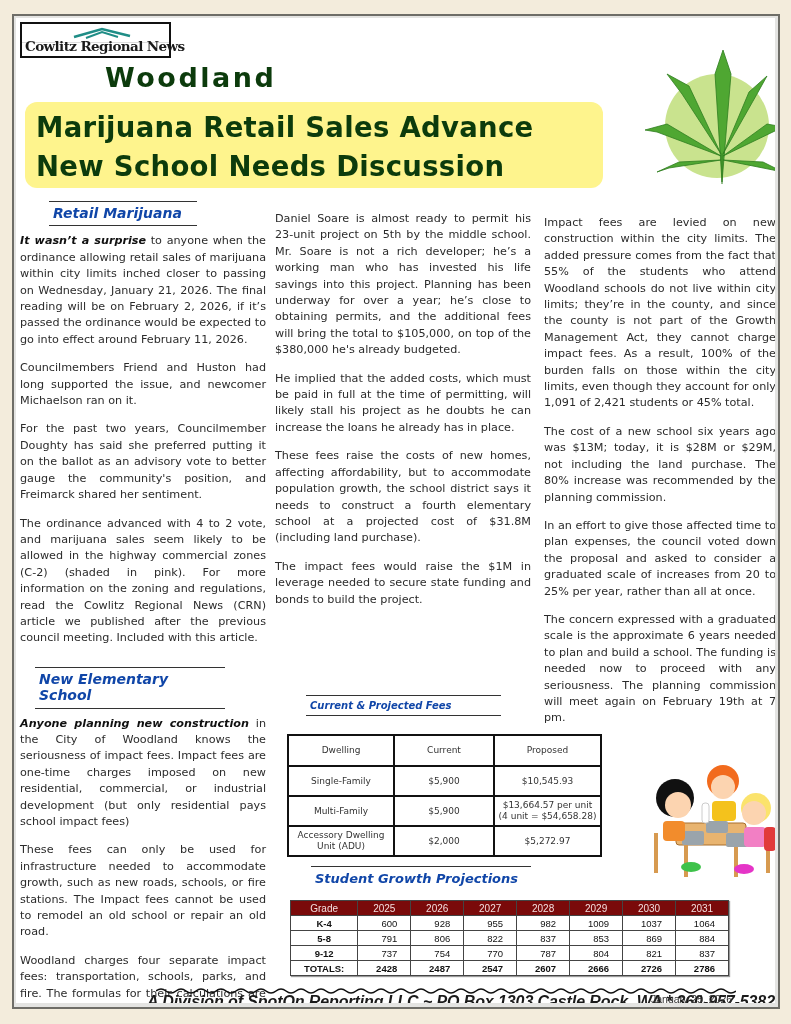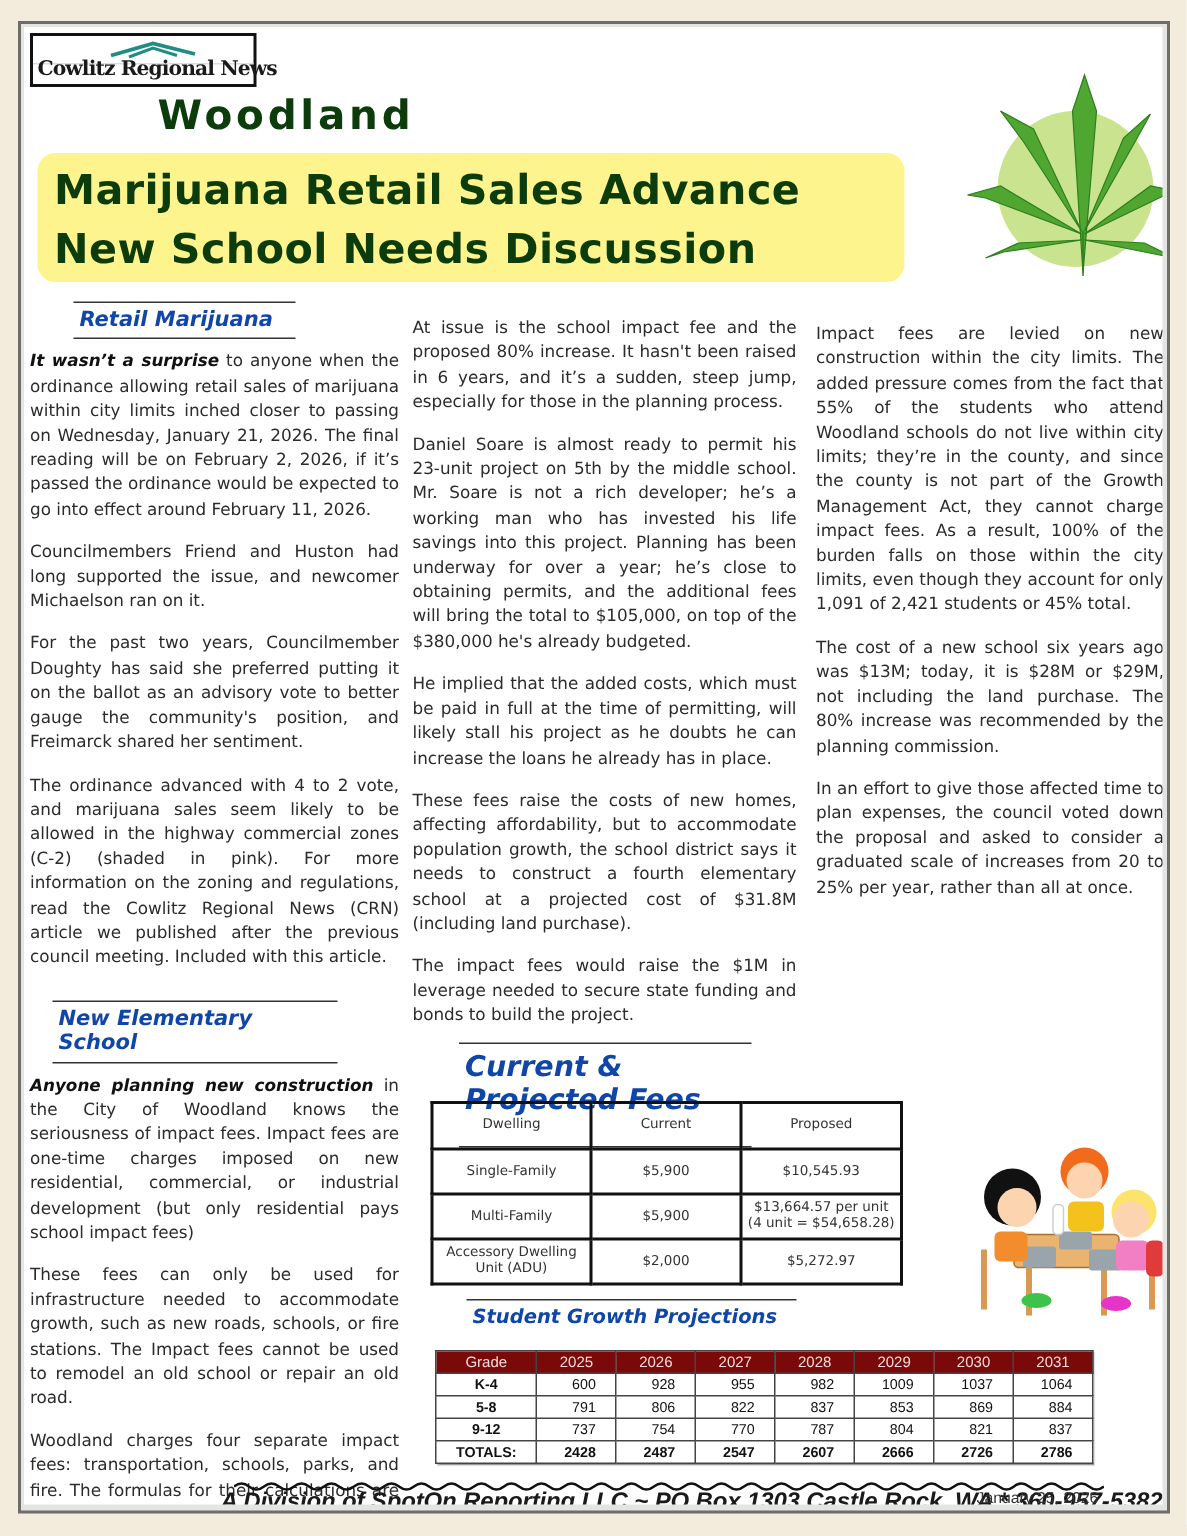--- a/index.html
+++ b/index.html
@@ -44,21 +44,21 @@
   .sec-head {
     display: block; text-align: left; border-top: 1.5px solid #333; border-bottom: 1.5px solid #333;
     font-family: "DejaVu Sans", sans-serif; font-weight: bold; font-style: italic; color: #1046a8;
     padding: 3px 0 4px 4px; margin-bottom: 7px;
   }
   .sec-head.retail { width: 148px; margin-left: 29px; font-size: 14px; }
   .sec-head.school { width: 190px; margin-left: 15px; font-size: 14px; margin-top: 20px; }
   .lead { font-weight: bold; font-style: italic; color: #111; }
   .fees-head {
     position: absolute; left: 290px; top: 677px; width: 195px;
-    font-size: 19px; padding: 4px 0 20px 4px;
+    font-size: 10px; padding: 4px 0 4px 4px;
   }
   .fees-table {
     position: absolute; left: 271px; top: 716px; width: 315px; border-collapse: collapse;
     font-size: 9px; color: #333; text-align: center;
   }
   .fees-table td { border: 2px solid #111; height: 30px; padding: 1px 3px; line-height: 11px; }
   .fees-table tr.hdr td { height: 31px; }
   .fees-table td.c1 { width: 106px; }
   .fees-table td.c2 { width: 100px; }
   .growth-head {
@@ -129,31 +129,31 @@
     <p>Councilmembers Friend and Huston had long supported the issue, and newcomer Michaelson ran on it.</p>
     <p>For the past two years, Councilmember Doughty has said she preferred putting it on the ballot as an advisory vote to better gauge the community's position, and Freimarck shared her sentiment.</p>
     <p>The ordinance advanced with 4 to 2 vote, and marijuana sales seem likely to be allowed in the highway commercial zones (C-2) (shaded in pink). For more information on the zoning and regulations, read the Cowlitz Regional News (CRN) article we published after the previous council meeting. Included with this article.</p>
     <div class="sec-head school">New Elementary School</div>
     <p><span class="lead">Anyone planning new construction</span><span> in the City of Woodland knows the seriousness of impact fees. Impact fees are one-time charges imposed on new residential, commercial, or industrial development (but only residential pays school impact fees)</span></p>
     <p>These fees can only be used for infrastructure needed to accommodate growth, such as new roads, schools, or fire stations. The Impact fees cannot be used to remodel an old school or repair an old road.</p>
     <p>Woodland charges four separate impact fees: transportation, schools, parks, and fire. The formulas for their calculations are set by the state.</p>
   </div>
 
   <div class="col col2">
-    <p>At issue is the school impact fee and the proposed 80% increase. It hasn't been raised in 6 years, and it’s a sudden, steep jump, especially for those in the planning process.</p>
     <p>Daniel Soare is almost ready to permit his 23-unit project on 5th by the middle school. Mr. Soare is not a rich developer; he’s a working man who has invested his life savings into this project. Planning has been underway for over a year; he’s close to obtaining permits, and the additional fees will bring the total to $105,000, on top of the $380,000 he's already budgeted.</p>
     <p>He implied that the added costs, which must be paid in full at the time of permitting, will likely stall his project as he doubts he can increase the loans he already has in place.</p>
     <p>These fees raise the costs of new homes, affecting affordability, but to accommodate population growth, the school district says it needs to construct a fourth elementary school at a projected cost of $31.8M (including land purchase).</p>
     <p>The impact fees would raise the $1M in leverage needed to secure state funding and bonds to build the project.</p>
   </div>
 
   <div class="col col3">
     <p>Impact fees are levied on new construction within the city limits. The added pressure comes from the fact that 55% of the students who attend Woodland schools do not live within city limits; they’re in the county, and since the county is not part of the Growth Management Act, they cannot charge impact fees. As a result, 100% of the burden falls on those within the city limits, even though they account for only 1,091 of 2,421 students or 45% total.</p>
     <p>The cost of a new school six years ago was $13M; today, it is $28M or $29M, not including the land purchase. The 80% increase was recommended by the planning commission.</p>
     <p>In an effort to give those affected time to plan expenses, the council voted down the proposal and asked to consider a graduated scale of increases from 20 to 25% per year, rather than all at once.</p>
+    <p>The concern expressed with a graduated scale is the approximate 6 years needed to plan and build a school. The funding is needed now to proceed with any seriousness. The planning commission will meet again on February 19th at 7 pm.</p>
   </div>
 
   <div class="sec-head fees-head">Current &amp; Projected Fees</div>
   <table class="fees-table">
     <tbody>
           <tr class="hdr">
       <td class="c1">Dwelling</td>
       <td class="c2">Current</td>
       <td>Proposed</td>
     </tr>

